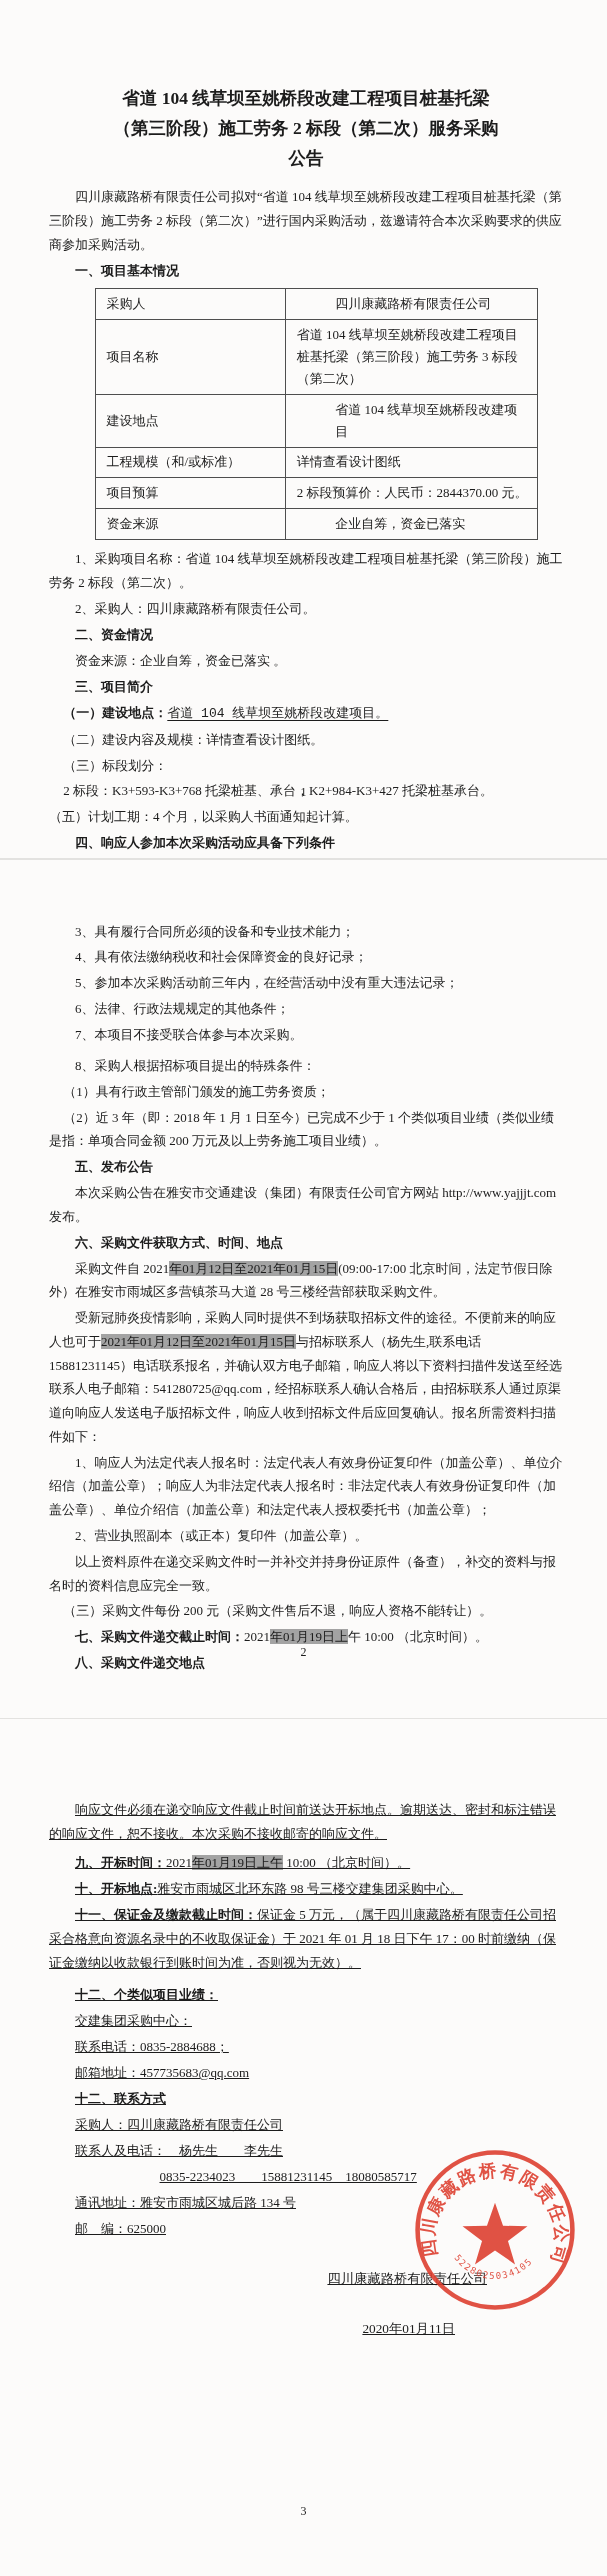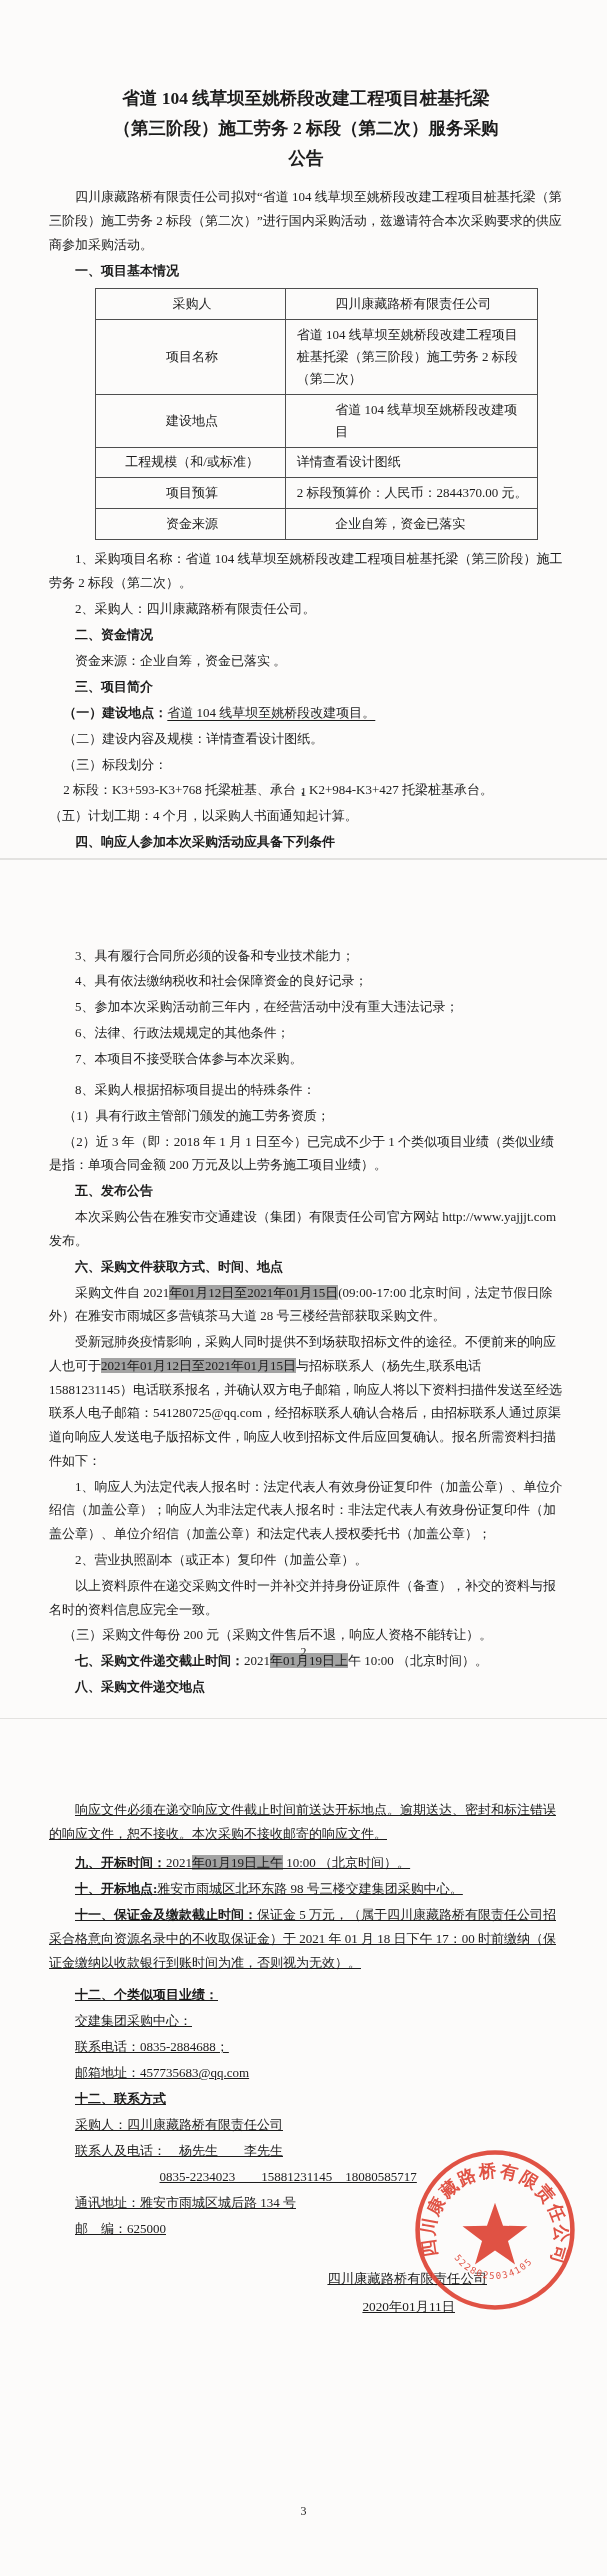--- a/index.html
+++ b/index.html
@@ -10,57 +10,57 @@
     -webkit-font-smoothing:antialiased;
   }
   .doc { width:490px; }
   .page {
     width:607px; height:858px; background:#fcfbfa;
     position:relative; box-sizing:border-box; overflow:hidden;
   }
   .page + .page { margin-top:1.5px; }
   .inner { padding:0 44px 0 49px; }
   .p1-inner { padding-top:83px; }
-  .p2-inner { padding-top:84px; }
+  .p2-inner { padding-top:60px; }
   .p3-inner { padding-top:79px;text-decoration:underline; }
 
   .title {
     text-align:center; font-weight:bold; font-size:17.5px; line-height:1.72;
     margin:0 23px 12px 23px;
   }
   p { font-size:13px; line-height:1.82; margin:0 0 2.3px 0; text-indent:2em; }
   p.ni { text-indent:0; }
   .b { font-weight:bold; }
   .hl { background:#a3a3a3; }
-  .ul { text-decoration:underline; text-underline-offset:3px; }
+  .ul { text-decoration:underline; text-underline-offset:3px;font-family:Liberation Mono, monospace; }
 
   table.info {
     border-collapse:collapse; table-layout:fixed;
     width:443px; margin:6px 0 7.6px 46px;
     font-size:13px;
   }
   table.info td {
     border:0.8px solid #4e4e4e; line-height:1.7;
     padding:3.8px 7.6px 3.8px 10.6px; vertical-align:middle;
   }
-  td.lbl { width:171px; padding-left:27px;text-align:center; }
+  td.lbl { width:171px; padding-left:27px; }
   td.val { padding-left:23px; }
   td.val.pad { padding-left:49px; }
 
   .pageno {
     position:absolute; left:0; right:0; bottom:58px;
     text-align:center; font-size:12px;
   }
 
   .indent1 { text-indent:1.1em; }
   .numline { text-indent:0; margin-left:8.5em; }
 
   .sign-block { margin-top:27px; position:relative; z-index:1; }
   .sign-company { text-align:right; margin-right:76px; text-indent:0; font-size:13.3px; }
-  .sign-date { text-align:right; margin-right:108px; text-indent:0; font-size:13.3px; margin-top:3px; }
+  .sign-date { text-align:right; margin-right:108px; text-indent:0; font-size:13.3px; margin-top:25px; }
 
   .stamp {
     position:absolute; top:426px; left:410px; width:170px; height:170px;
     z-index:2; opacity:0.88; pointer-events:none;
   }
 </style>
 </head>
 <body>
 
 <div class="doc">
@@ -77,21 +77,21 @@
       <p class="b">一、项目基本情况</p>
 
       <table class="info">
         <tbody>
           <tr>
             <td class="lbl">采购人</td>
             <td class="val pad">四川康藏路桥有限责任公司</td>
           </tr>
           <tr>
             <td class="lbl">项目名称</td>
-            <td class="val">省道 104 线草坝至姚桥段改建工程项目桩基托梁（第三阶段）施工劳务 2 标段（第二次）</td>
+            <td class="val">省道 104 线草坝至姚桥段改建工程项目桩基托梁（第三阶段）施工劳务 3 标段（第二次）</td>
           </tr>
           <tr>
             <td class="lbl">建设地点</td>
             <td class="val pad">省道 104 线草坝至姚桥段改建项目</td>
           </tr>
           <tr>
             <td class="lbl">工程规模（和/或标准）</td>
             <td class="val">详情查看设计图纸</td>
           </tr>
           <tr>

